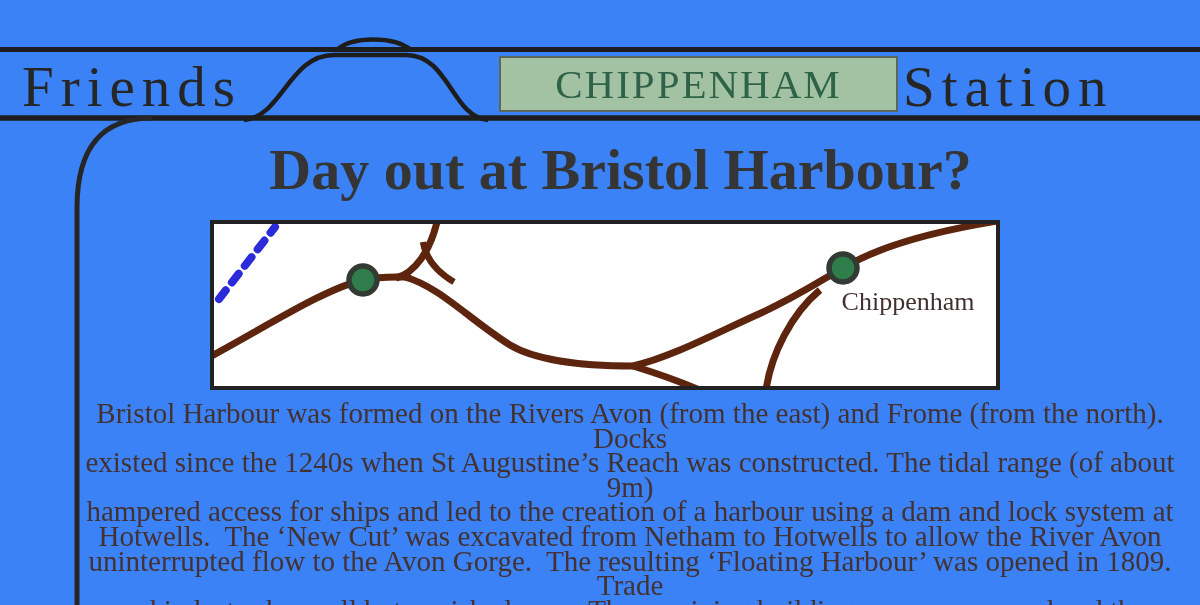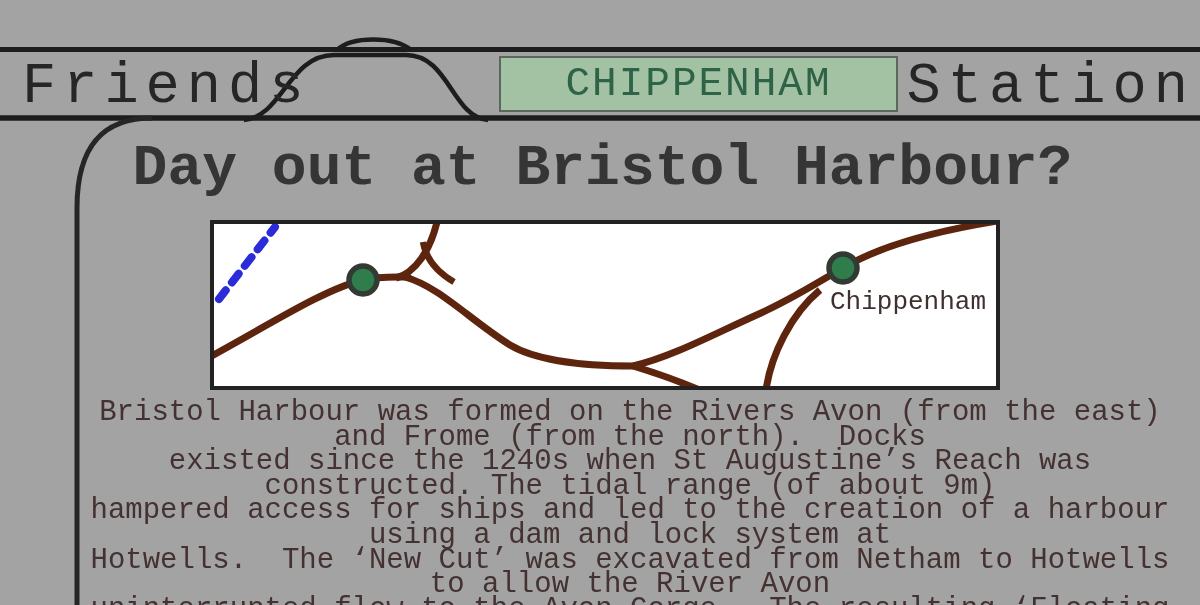--- a/index.html
+++ b/index.html
@@ -1,23 +1,23 @@
 <!DOCTYPE html>
 <html><head>
 <meta charset="utf-8">
 <style>
   * { margin: 0; padding: 0; box-sizing: border-box; }
   html, body { background: #ffffff; }
   .page {
     position: relative;
     width: 1200px;
     height: 605px;
-    background: #a3a3a3;
+    background: #3b82f6;
     overflow: hidden;
-    font-family: Liberation Mono, monospace;
+    font-family: Liberation Serif, serif;
   }
   .bg-art {
     position: absolute;
     left: 0; top: 0;
     width: 1200px; height: 605px;
     pointer-events: none;
   }
   
   .hdr-word {
     position: absolute;
@@ -25,38 +25,38 @@
     height: 58px;
     line-height: 54px;
     font-size: 57px;
     font-weight: 400;
     letter-spacing: 7px;
     color: #262626;
     white-space: nowrap;
   }
   .hdr-friends { left: 22px; }
   .hdr-of { left: 333px; width: 80px; text-align: center; letter-spacing: 2px; }
-  .hdr-station { left: 903px; width: 292px; text-align: right; }
+  .hdr-station { left: 903px; width: 292px; text-align: left; }
   .station-box {
     position: absolute;
     left: 499px; top: 56px;
     width: 399px; height: 56px;
     background: #a3c2a4;
     border: 2px solid #5c675c;
     text-align: center;
     line-height: 52px;
     font-size: 41px;
     letter-spacing: 2px;
     color: #2e6347;
     white-space: nowrap;
   }
   
   .title {
     position: absolute;
-    left: 75px; top: 136px;
+    left: 93px; top: 136px;
     width: 1055px;
     text-align: center;
     font-size: 58px;
     font-weight: 700;
     letter-spacing: 0px;
     color: #353535;
     white-space: nowrap;
   }
   
   .map-box {

